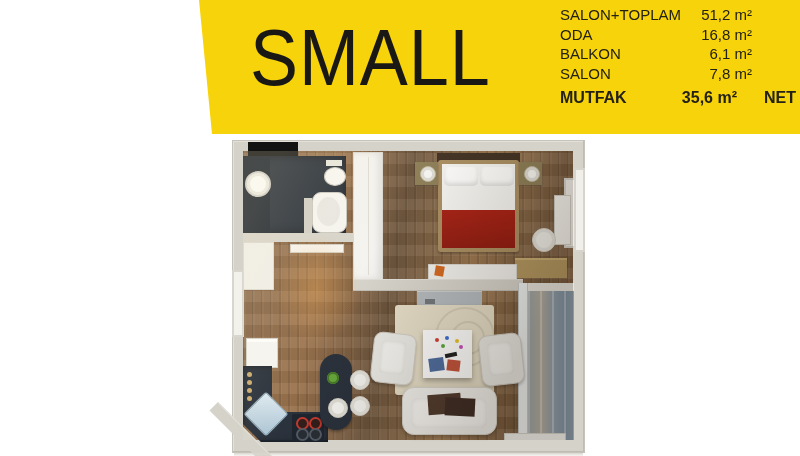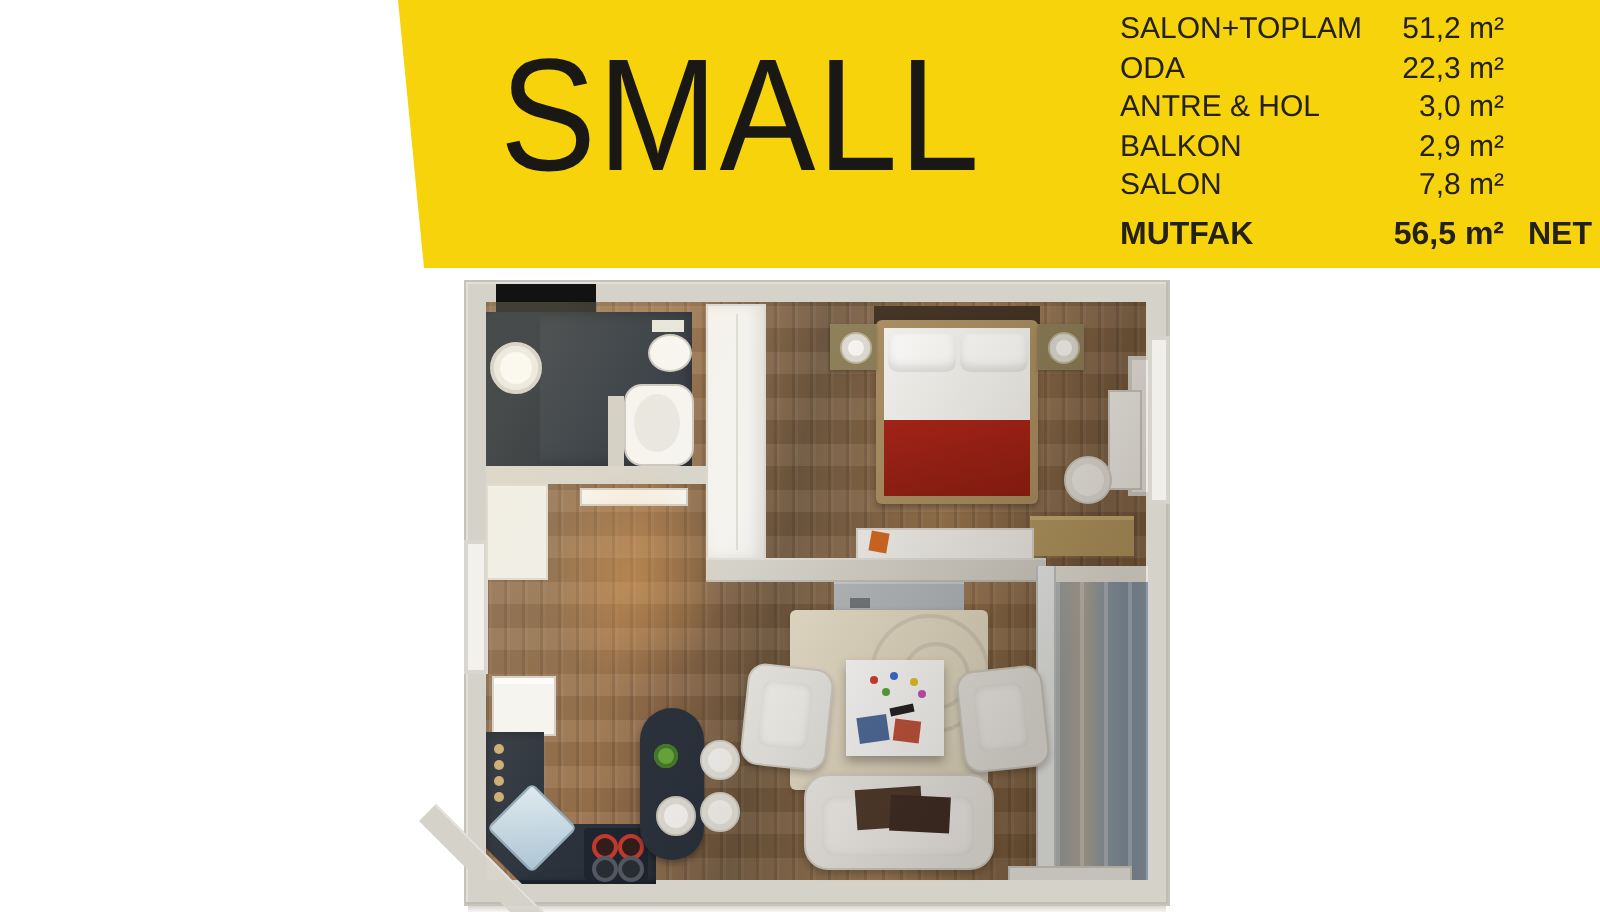--- a/index.html
+++ b/index.html
@@ -15,21 +15,21 @@
              padding-left:8px;line-height:1;}
   .yellow-band{left:0;top:0;width:800px;height:134px;background:#f7d30b;
                clip-path:polygon(199px 0,800px 0,800px 134px,212px 134px);}
   .plan-name{left:250px;top:18px;font-size:80px;font-weight:300;color:#191814;
              letter-spacing:1px;transform:scaleX(.9);transform-origin:left top;line-height:1;}
   .area-table{left:560px;top:5px;width:192px;color:#242116;}
   .area-row{display:flex;font-size:15px;line-height:19.5px;}
   .area-row .val{margin-left:auto;}
   .total-row{display:flex;width:236px;font-size:16px;font-weight:700;margin-top:5px;line-height:20px;}
   .total-row .val{margin-left:auto;}
-  .total-row .suffix{margin-left:12px;}
+  .total-row .suffix{margin-left:27px;}
 
   
   .plan{left:232px;top:140px;width:353px;height:313px;background:#d5d2c9;
         box-shadow:inset 0 0 0 1px #c6c3ba, inset -2px -2px 0 #bfbcb3, inset 2px 2px 0 #e2e0d9;}
   .plan::after{content:'';position:absolute;left:2px;right:2px;top:100%;height:4px;
         background:linear-gradient(#d9d7cf,rgba(255,255,255,0));}
   .floor{left:11px;top:11px;width:330px;height:289px;
     background:
       repeating-linear-gradient(90deg, rgba(20,10,5,.12) 0 1.5px, rgba(255,255,255,.04) 1.5px 3px, rgba(0,0,0,0) 3px 9px),
       repeating-linear-gradient(0deg, rgba(255,255,255,.05) 0 11px, rgba(0,0,0,.06) 11px 23px),
@@ -167,37 +167,33 @@
   <div class="abs yellow-band"></div>
   <div class="abs plan-name">SMALL</div>
 
   <div class="abs area-table">
     <div class="area-row">
       <span>SALON+TOPLAM</span>
       <span class="val">51,2 m²</span>
     </div>
     <div class="area-row">
       <span>ODA</span>
-      <span class="val">22,3 m²</span>
-    </div>
-    <div class="area-row">
-      <span>ANTRE &amp; HOL</span>
-      <span class="val">3,0 m²</span>
+      <span class="val">16,8 m²</span>
     </div>
     <div class="area-row">
       <span>BALKON</span>
-      <span class="val">2,9 m²</span>
+      <span class="val">6,1 m²</span>
     </div>
     <div class="area-row">
       <span>SALON</span>
       <span class="val">7,8 m²</span>
     </div>
     <div class="total-row">
       <span>MUTFAK</span>
-      <span class="val">56,5 m²</span>
+      <span class="val">35,6 m²</span>
       <span class="suffix">NET</span>
     </div>
   </div>
 
   <div class="abs plan">
     <div class="abs floor"></div>
 
     <div class="abs bathroom"></div>
     <div class="abs vanity"></div>
     <div class="abs bath-sink"></div>

